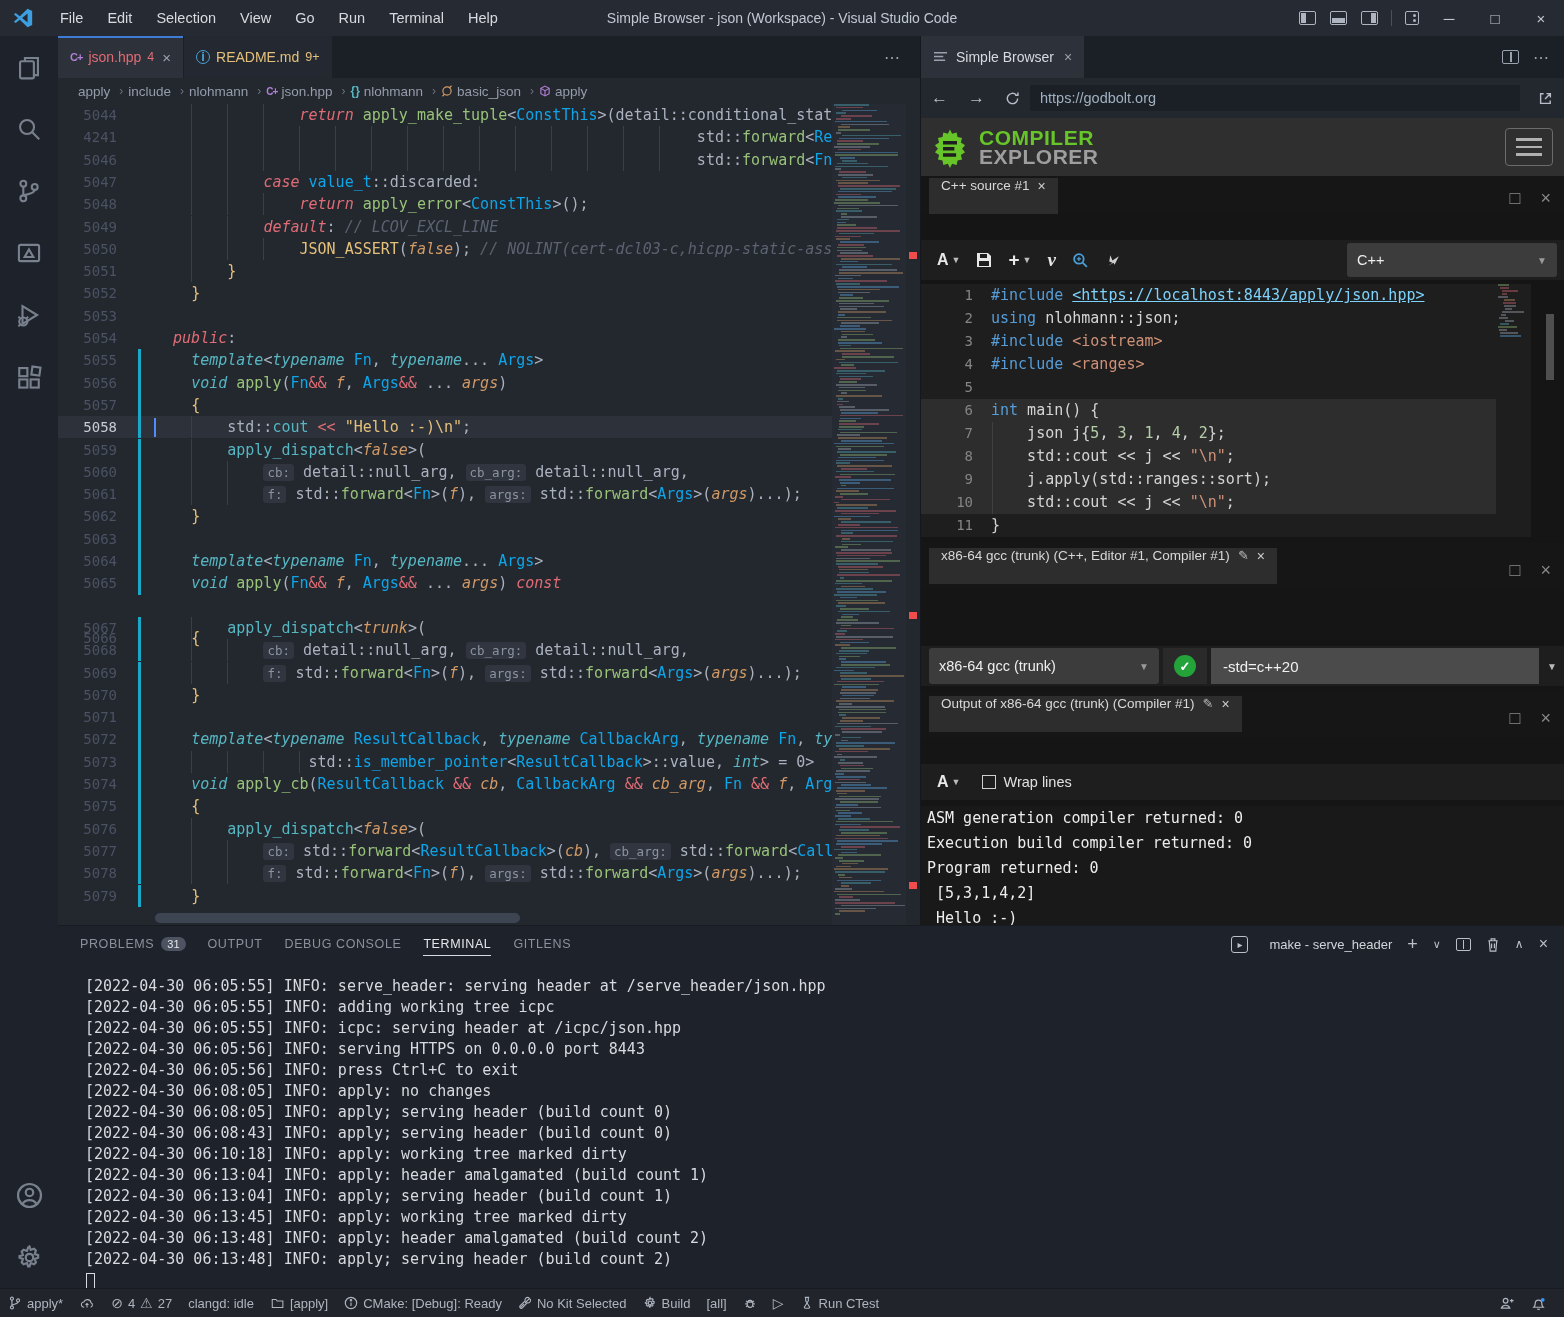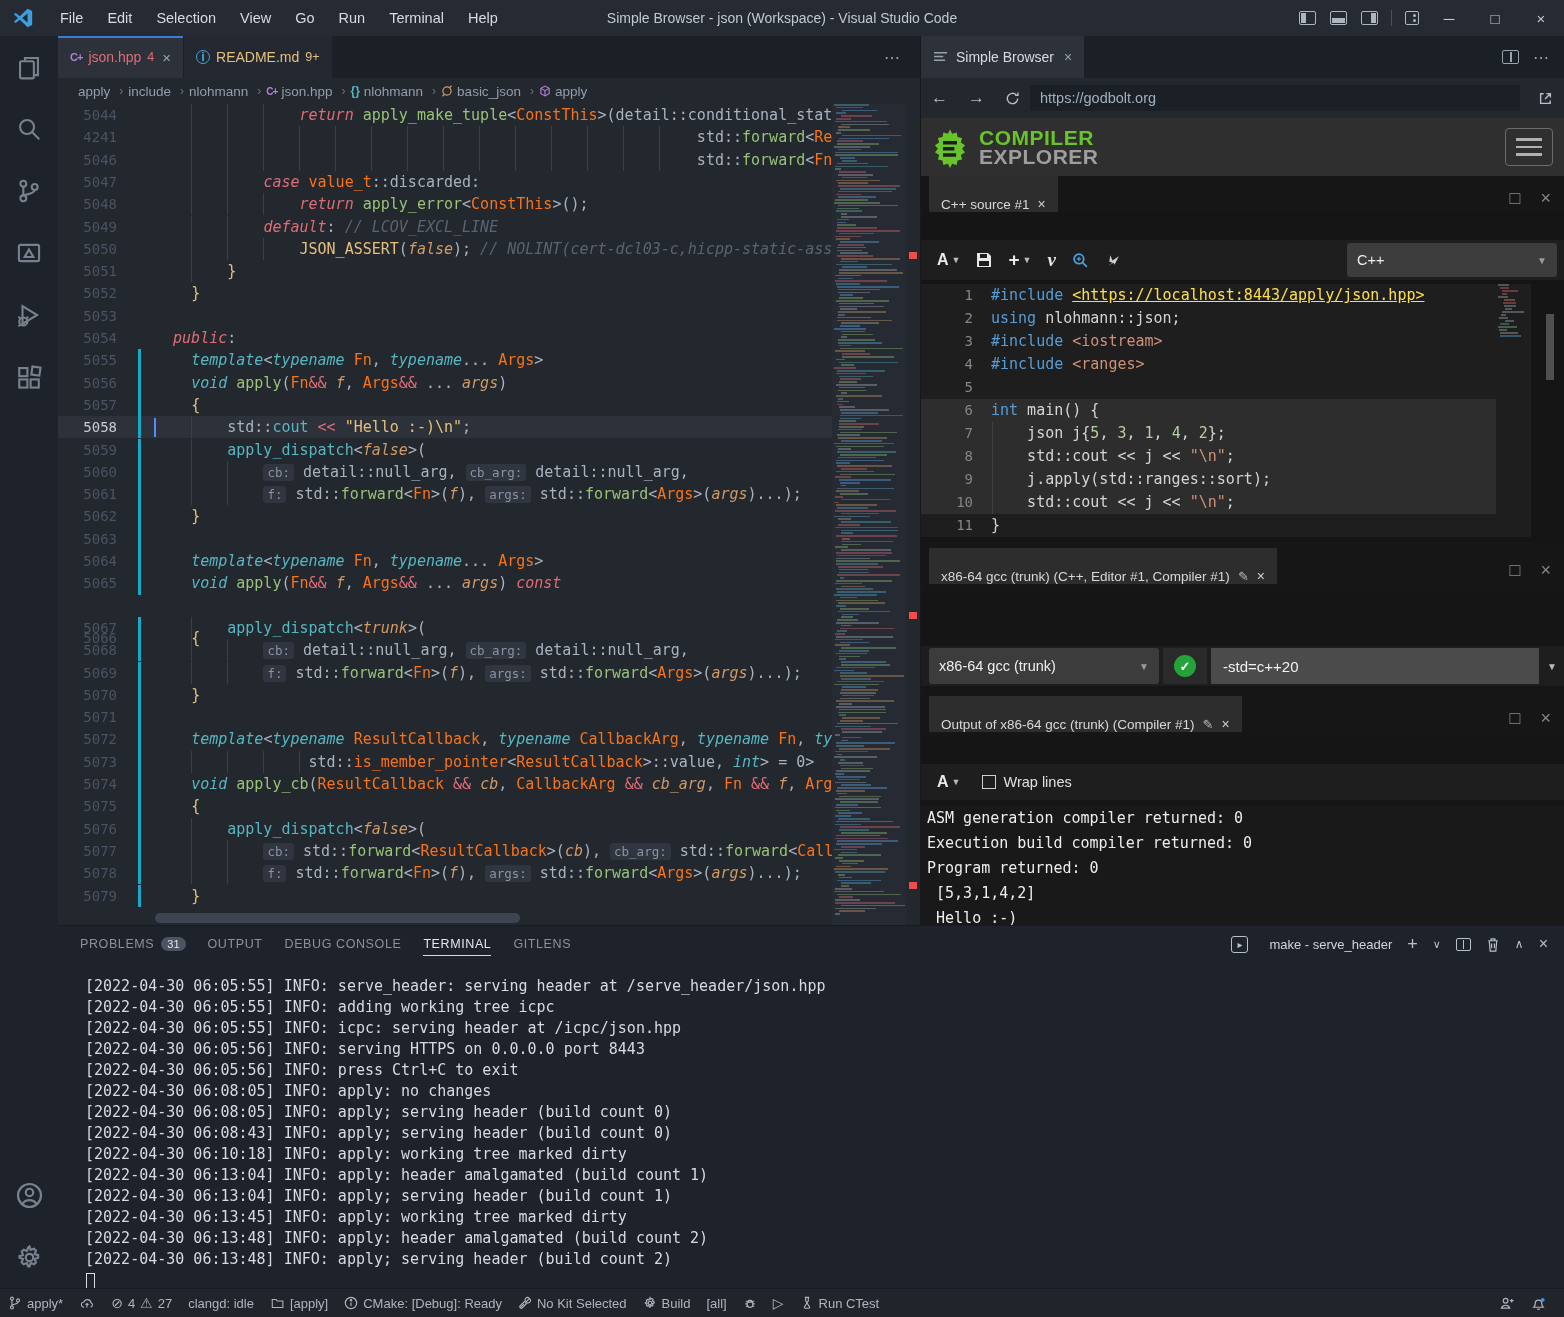--- a/index.html
+++ b/index.html
@@ -45,21 +45,21 @@
   .ed-row.hl{background:#2c313a}
   .ed-gut{position:absolute;left:0;top:0;width:77px;text-align:right;padding-right:18px;color:#4b5263;font-size:14px}
   .ed-gut.cur{color:#c8ccd4}
   .ed-mod{position:absolute;left:80px;top:0;bottom:0;width:3px;background:#19a8c8}
   .ed-code{position:absolute;left:97px;top:0;right:0;white-space:pre}
   .guide{position:absolute;top:0;bottom:0;width:1px;background:#3a3f4a}
   .cursor{position:absolute;left:96px;top:2px;width:2px;height:19px;background:#528bff}
   .chip{display:inline-block;background:#30353f;color:#8b93a1;border-radius:3px;padding:0 4px;font-size:12.5px;line-height:17px;vertical-align:middle}
   .c-w{color:#abb2bf}.c-pn{color:#abb2bf}.c-rd{color:#e06c75}
   .c-rdi{color:#e06c75;font-style:italic}.c-tli{color:#56b6c2;font-style:italic}
-  .c-tl{color:#56b6c2}.c-gr{color:#98c379}.c-bl{color:#f97316}
+  .c-tl{color:#56b6c2}.c-gr{color:#98c379}.c-bl{color:#0ea5e9}
   .c-oi{color:#d19a66;font-style:italic}.c-st{color:#e5c07b}.c-yl{color:#e5c07b}
   .c-cm{color:#5c6370;font-style:italic}
   #minimap{position:absolute;left:774px;top:0;width:74px;height:821px;background:#262b33;overflow:hidden}
   #ruler{position:absolute;left:848px;top:0;width:14px;height:821px;background:#23272e}
   .ruler-mark{position:absolute;left:3px;width:8px;height:7px;background:#f14c4c}
   #mm-slider{position:absolute;left:774px;top:296px;width:74px;height:230px;background:rgba(255,255,255,.045)}
   #hscroll{position:absolute;left:97px;bottom:2px;width:365px;height:10px;background:rgba(95,107,126,.45);border-radius:5px}
   
   #browser{position:absolute;left:920px;top:36px;width:644px;height:889px;background:#1e1e1e;border-left:1px solid #15181d}
   #btabstrip{position:absolute;left:0;top:0;width:644px;height:42px;background:#1b1f26;display:flex;align-items:center}
@@ -72,36 +72,36 @@
   #ext-ic{margin-right:12px}
   
   #ce{position:absolute;left:0;top:82px;width:644px;height:807px;background:#151515;overflow:hidden}
   #ce-nav{position:absolute;left:0;top:0;width:644px;height:58px;background:#2f2f2f;display:flex;align-items:center}
   #ce-logo{display:flex;align-items:center;margin-left:8px}
   #ce-logo-text{margin-left:8px;font-weight:bold;font-size:21px;line-height:19px;letter-spacing:.5px}
   #ce-logo-text .l1{color:#67c52a}#ce-logo-text .l2{color:#9e9e9e}
   #ce-burger{margin-left:auto;margin-right:12px;width:48px;height:38px;border:1px solid #6b6b6b;border-radius:4px;display:flex;flex-direction:column;justify-content:center;gap:5px;align-items:center}
   #ce-burger i{width:26px;height:2.5px;background:#b0b0b0;display:block}
   .pane-tabrow{position:absolute;left:0;width:644px;background:#161616}
-  .pane-tab{display:inline-flex;align-items:flex-end;background:#2d2d2d;color:#d8d8d8;font-size:13.5px;padding:0 12px;height:36px;margin-left:8px;gap:8px}
+  .pane-tab{display:inline-flex;align-items:flex-start;background:#2d2d2d;color:#d8d8d8;font-size:13.5px;padding:0 12px;height:36px;margin-left:8px;gap:8px}
   .pane-tab .x{color:#cfcfcf;font-size:14px}
   .pane-tab .pencil{color:#bbb;font-size:13px}
   .pane-winctl{position:absolute;right:14px;display:flex;gap:20px;color:#8a8a8a;font-size:18px}
   #src-toolbar{position:absolute;left:0;top:122px;width:644px;height:40px;background:#1e1e1e;display:flex;align-items:center;color:#e8e8e8}
   .ce-tool{margin-left:16px;font-size:16px;display:flex;align-items:center;color:#e8e8e8}
   .ce-tool .dd{font-size:9px;margin-left:3px;color:#bbb}
   #lang-dd{margin-left:auto;margin-right:8px;width:210px;height:34px;background:#3c3c3c;border-radius:3px;display:flex;align-items:center;padding:0 10px;font-size:14.5px;color:#eee}
   #lang-dd .caret{margin-left:auto;color:#9a9a9a;font-size:10px}
   #ce-code{position:absolute;left:0;top:166px;width:610px;height:253px;background:#1e1e1e;font-family:"DejaVu Sans Mono",monospace;font-size:15px}
   .ce-row{position:absolute;left:0;width:610px;height:23px;line-height:23px;white-space:pre}
   .ce-row.hl{background:#2d2d2d}
   .ce-gut{position:absolute;left:0;width:52px;text-align:right;color:#858585;font-size:14px}
   .ce-txt{position:absolute;left:70px;top:0;right:0;white-space:pre}
   .ce-guide{position:absolute;left:71px;top:0;bottom:0;width:1px;background:#404040}
-  .c-ck{color:#569cd6}.c-cs{color:#ce9178}.c-cu{color:#fde047;text-decoration:underline}
+  .c-ck{color:#569cd6}.c-cs{color:#ce9178}.c-cu{color:#7dd3fc;text-decoration:underline}
   .c-cn{color:#b5cea8}.c-cw{color:#d4d4d4}
   #ce-mm{position:absolute;left:575px;top:166px;width:35px;height:253px;background:#1e1e1e;overflow:hidden}
   #ce-scroll{position:absolute;left:625px;top:196px;width:8px;height:66px;background:#4f4f4f}
   #cmp-row{position:absolute;left:0;top:528px;width:644px;height:40px;background:#1e1e1e;display:flex;align-items:center}
   #cmp-select{width:230px;height:36px;background:#3c3c3c;margin-left:8px;border-radius:3px;display:flex;align-items:center;padding:0 10px;color:#eee;font-size:14.5px}
   #cmp-select .caret{margin-left:auto;color:#9a9a9a;font-size:10px}
   #cmp-check{width:44px;height:36px;background:#2a2a2a;margin-left:4px;display:flex;align-items:center;justify-content:center}
   #cmp-check .ok{width:22px;height:22px;background:#23a33a;border-radius:50%;color:#fff;font-size:13px;display:flex;align-items:center;justify-content:center;font-weight:bold}
   #cmp-opts{flex:1;height:36px;background:#4b4b4b;margin-left:4px;display:flex;align-items:center;padding-left:12px;color:#f0f0f0;font-size:15px}
   #cmp-caret{width:26px;color:#bbb;text-align:center;font-size:10px}

